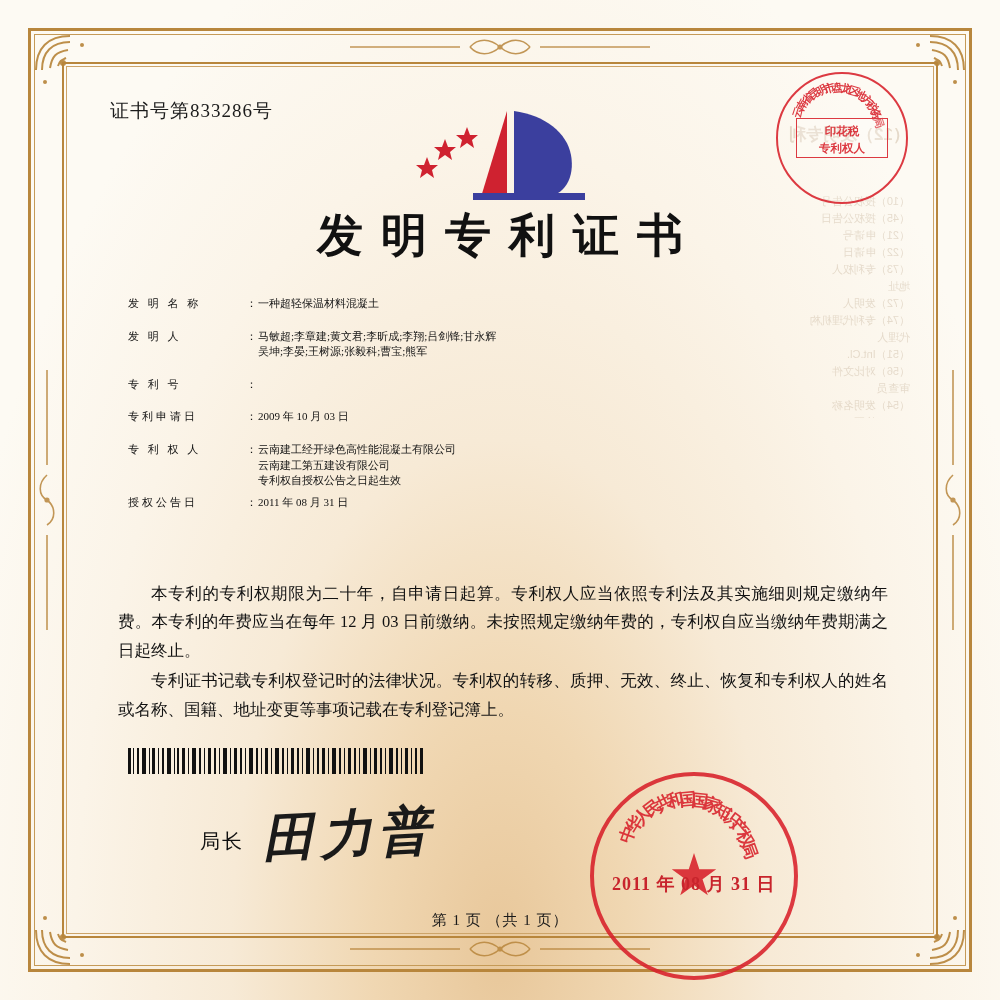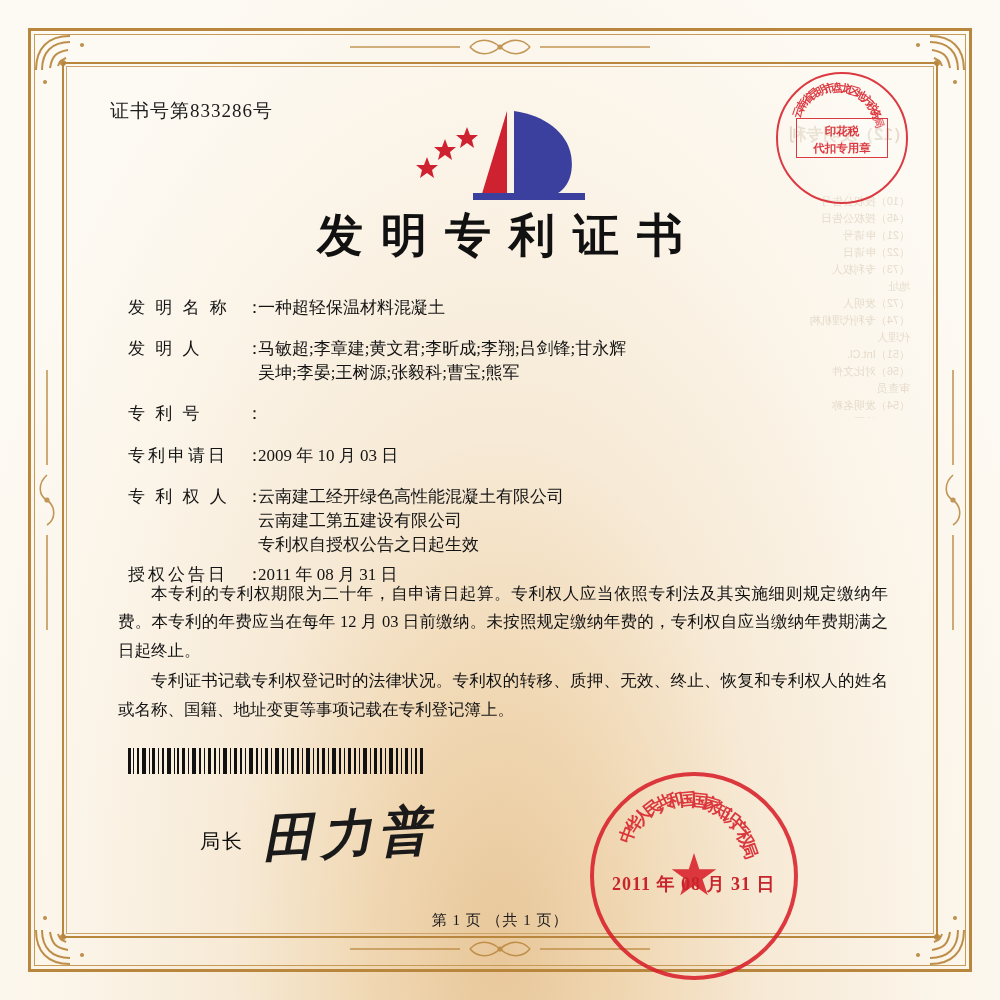--- a/index.html
+++ b/index.html
@@ -119,21 +119,21 @@
     text-indent: 18px;
     color: #111;
   }
 
   
   .fields {
     position: absolute;
     left: 128px;
     top: 296px;
     right: 120px;
-    font-size: 17px;
+    font-size: 11px;
     color: #141414;
     line-height: 1.42;
   }
   .row {
     display: flex;
     margin-bottom: 17px;
   }
   .row .label {
     width: 118px;
     flex: none;
@@ -576,19 +576,19 @@
         <span style="font-size: 11px; transform: translate(-50%, -50%) translate(4.8257px, -49.7666px) rotate(365.538deg);">龙</span>
         <span style="font-size: 11px; transform: translate(-50%, -50%) translate(14.2973px, -47.9123px) rotate(376.615deg);">区</span>
         <span style="font-size: 11px; transform: translate(-50%, -50%) translate(23.2362px, -44.2728px) rotate(387.692deg);">地</span>
         <span style="font-size: 11px; transform: translate(-50%, -50%) translate(31.3093px, -38.9837px) rotate(398.769deg);">方</span>
         <span style="font-size: 11px; transform: translate(-50%, -50%) translate(38.2158px, -32.2421px) rotate(409.846deg);">税</span>
         <span style="font-size: 11px; transform: translate(-50%, -50%) translate(43.6984px, -24.2992px) rotate(420.923deg);">务</span>
         <span style="font-size: 11px; transform: translate(-50%, -50%) translate(47.5528px, -15.4508px) rotate(432deg);">局</span>
       </div>
     <div class="inner-box">
       <div>印花税</div>
-      <div>代扣专用章</div>
+      <div>专利权人</div>
     </div>
   </div>
 
   <div class="footer">第 1 页 （共 1 页）</div>
 
 </div>
 
 </body></html>

